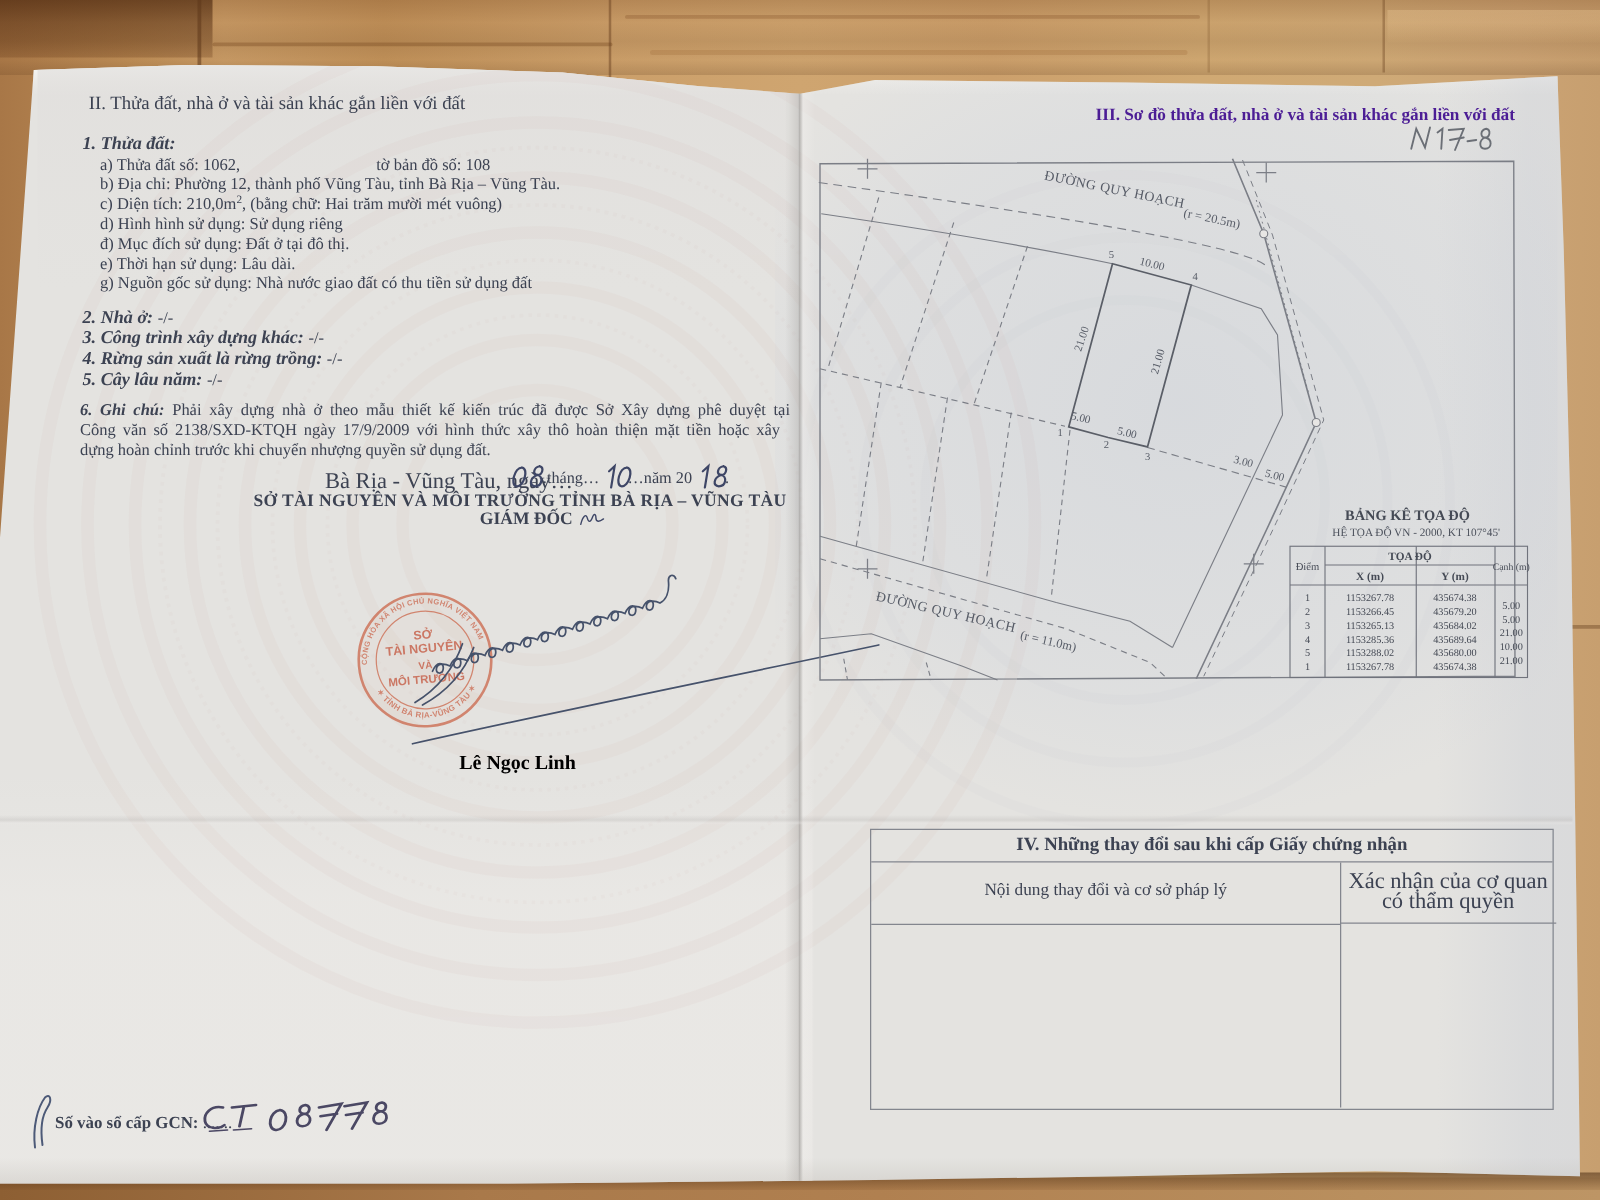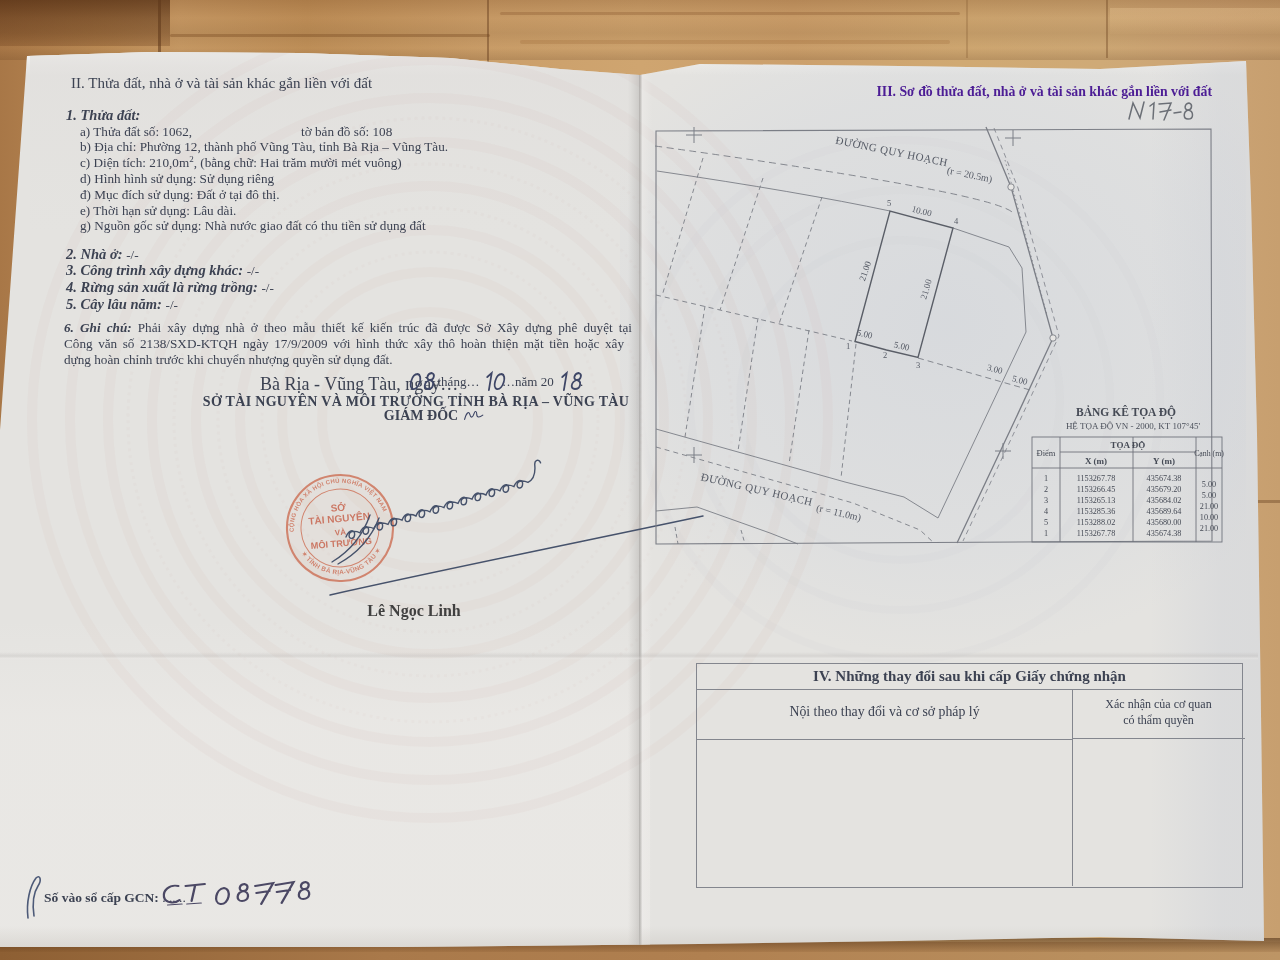--- a/index.html
+++ b/index.html
@@ -167,21 +167,21 @@
   </g>
 
   <g fill="none" stroke="#46526b" stroke-width="1.4" stroke-linecap="round">
     <path d="M 76,97 c 3.5,-8.5 9.5,-7.5 8.5,-1.5 c -0.8,4.2 -6.2,3.8 -5.3,-0.8 c 0.9,-4.6 7.3,-3.6 10.8,-1.9 c 3.5,-8.5 9.5,-7.5 8.5,-1.5 c -0.8,4.2 -6.2,3.8 -5.3,-0.8 c 0.9,-4.6 7.3,-3.6 10.8,-1.9 c 3.5,-8.5 9.5,-7.5 8.5,-1.5 c -0.8,4.2 -6.2,3.8 -5.3,-0.8 c 0.9,-4.6 7.3,-3.6 10.8,-1.9 c 3.5,-8.5 9.5,-7.5 8.5,-1.5 c -0.8,4.2 -6.2,3.8 -5.3,-0.8 c 0.9,-4.6 7.3,-3.6 10.8,-1.9 c 3.5,-8.5 9.5,-7.5 8.5,-1.5 c -0.8,4.2 -6.2,3.8 -5.3,-0.8 c 0.9,-4.6 7.3,-3.6 10.8,-1.9 c 3.5,-8.5 9.5,-7.5 8.5,-1.5 c -0.8,4.2 -6.2,3.8 -5.3,-0.8 c 0.9,-4.6 7.3,-3.6 10.8,-1.9 c 3.5,-8.5 9.5,-7.5 8.5,-1.5 c -0.8,4.2 -6.2,3.8 -5.3,-0.8 c 0.9,-4.6 7.3,-3.6 10.8,-1.9 c 3.5,-8.5 9.5,-7.5 8.5,-1.5 c -0.8,4.2 -6.2,3.8 -5.3,-0.8 c 0.9,-4.6 7.3,-3.6 10.8,-1.9 c 3.5,-8.5 9.5,-7.5 8.5,-1.5 c -0.8,4.2 -6.2,3.8 -5.3,-0.8 c 0.9,-4.6 7.3,-3.6 10.8,-1.9 c 3.5,-8.5 9.5,-7.5 8.5,-1.5 c -0.8,4.2 -6.2,3.8 -5.3,-0.8 c 0.9,-4.6 7.3,-3.6 10.8,-1.9 c 3.5,-8.5 9.5,-7.5 8.5,-1.5 c -0.8,4.2 -6.2,3.8 -5.3,-0.8 c 0.9,-4.6 7.3,-3.6 10.8,-1.9 c 3.5,-8.5 9.5,-7.5 8.5,-1.5 c -0.8,4.2 -6.2,3.8 -5.3,-0.8 c 0.9,-4.6 7.3,-3.6 10.8,-1.9 c 3.5,-8.5 9.5,-7.5 8.5,-1.5 c -0.8,4.2 -6.2,3.8 -5.3,-0.8 c 0.9,-4.6 7.3,-3.6 10.8,-1.9 c 5,-2.5 7.5,-9 6.8,-17 c -0.6,-5.5 4.2,-7 5.8,-2.5"></path>
     <path d="M 100,75 C 94,92 82,110 62,122"></path>
     <path d="M 109,78 C 102,96 90,112 68,124"></path>
     <path d="M 60,155 C 180,128 320,100 433,76"></path>
   </g>
 </svg>
 
-<div class="abs" style="left:214px;top:602px;width:400px;text-align:center;font-size:16px;font-weight:bold;color:#404040;">Lê Ngọc Linh</div>
+<div class="abs" style="left:214px;top:602px;width:400px;text-align:center;font-size:16px;font-weight:bold;color:#000000;">Lê Ngọc Linh</div>
 
 <div class="abs" style="left:652px;top:84px;width:560px;text-align:right;font-size:13.8px;font-weight:bold;color:#4c1d95;">III. Sơ đồ thửa đất, nhà ở và tài sản khác gắn liền với đất</div>
 
 <svg class="abs" style="left:1126px;top:99px;" width="72" height="24" viewBox="0 0 72 24">
   <g fill="none" stroke="#6b6f76" stroke-width="1.5" stroke-linecap="round">
     <path d="M 3,20 L 7,4 L 14,19 L 18,3"></path>
     <path d="M 24,7 L 28,4 L 27,20"></path>
     <path d="M 33,5 L 45,4 L 38,21"></path>
     <path d="M 34,13 L 45,11"></path>
     <path d="M 48,14 L 55,13"></path>
@@ -305,27 +305,27 @@
     </g>
   </g>
 </svg>
 
 <div class="abs" style="left:696px;top:663px;width:545px;height:223px;border:1px solid #83868e;color:#3c4252;">
 
   <div class="abs" style="left:0;top:0;width:100%;height:26px;border-bottom:1px solid #83868e;text-align:center;font-size:15px;font-weight:bold;padding-top:4px;box-sizing:border-box;">IV. Những thay đổi sau khi cấp Giấy chứng nhận</div>
 
   <div class="abs" style="left:0;top:26px;width:375px;height:49px;border-bottom:1px solid #83868e;"></div>
 
-  <div class="abs" style="left:0;top:40px;width:375px;text-align:center;font-size:13.8px;">Nội theo thay đổi và cơ sở pháp lý</div>
+  <div class="abs" style="left:0;top:40px;width:375px;text-align:center;font-size:13.8px;">Nội dung thay đổi và cơ sở pháp lý</div>
 
   <div class="abs" style="left:375px;top:26px;width:173px;height:196px;border-left:1px solid #83868e;box-sizing:border-box;"></div>
 
   <div class="abs" style="left:375px;top:26px;width:173px;height:49px;border-bottom:1px solid #83868e;box-sizing:border-box;"></div>
 
-  <div class="abs" style="left:375px;top:32px;width:173px;text-align:center;font-size:12px;line-height:16px;">Xác nhận của cơ quan<br>có thẩm quyền</div>
+  <div class="abs" style="left:375px;top:32px;width:173px;text-align:center;font-size:18px;line-height:16px;">Xác nhận của cơ quan<br>có thẩm quyền</div>
 </div>
 
 <div class="abs" style="left:44px;top:890px;font-size:13.5px;font-weight:bold;color:#3c4252;">Số vào sổ cấp GCN: <span style="font-weight:normal;">.......</span></div>
 
 <svg class="abs" style="left:158px;top:876px;" width="220" height="40" viewBox="0 0 220 40">
   <g fill="none" stroke="#4b4864" stroke-width="1.9" stroke-linecap="round" transform="scale(1.2,1)">
     <path d="M 17,10 C 9,8 4,15 5,21 C 6,27 14,28 18,24"></path>
     <path d="M 23,10 L 39,8 M 31,9 L 28,25"></path>
     <path d="M 8,29 L 20,28 M 24,28 L 36,27" stroke-width="1.2"></path>
     <path d="M 55,12 C 48,13 46,27 52,28 C 59,29 62,13 55,12"></path>

